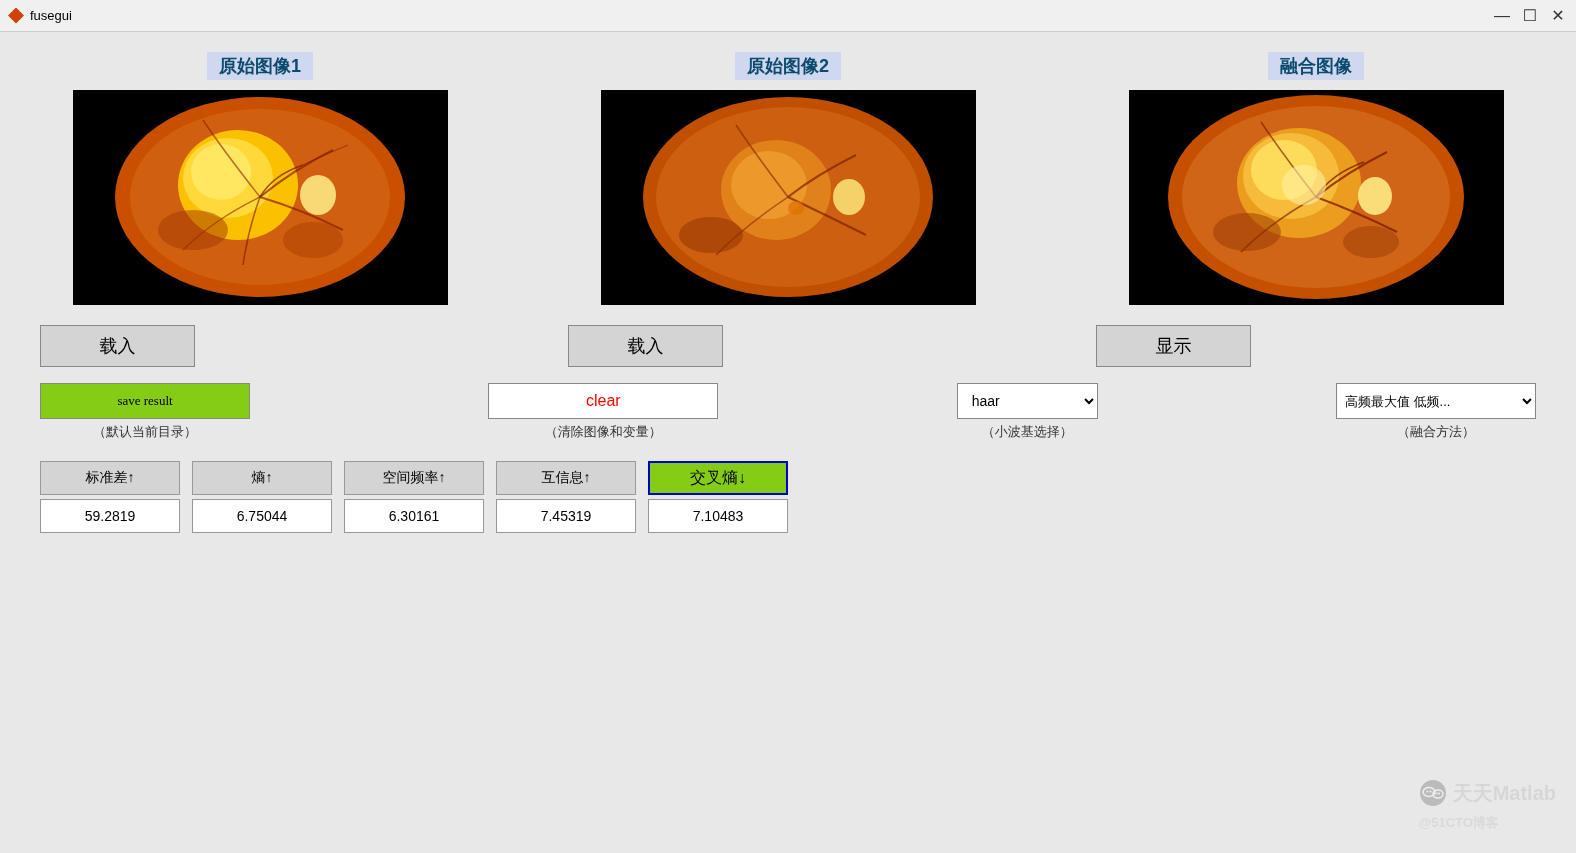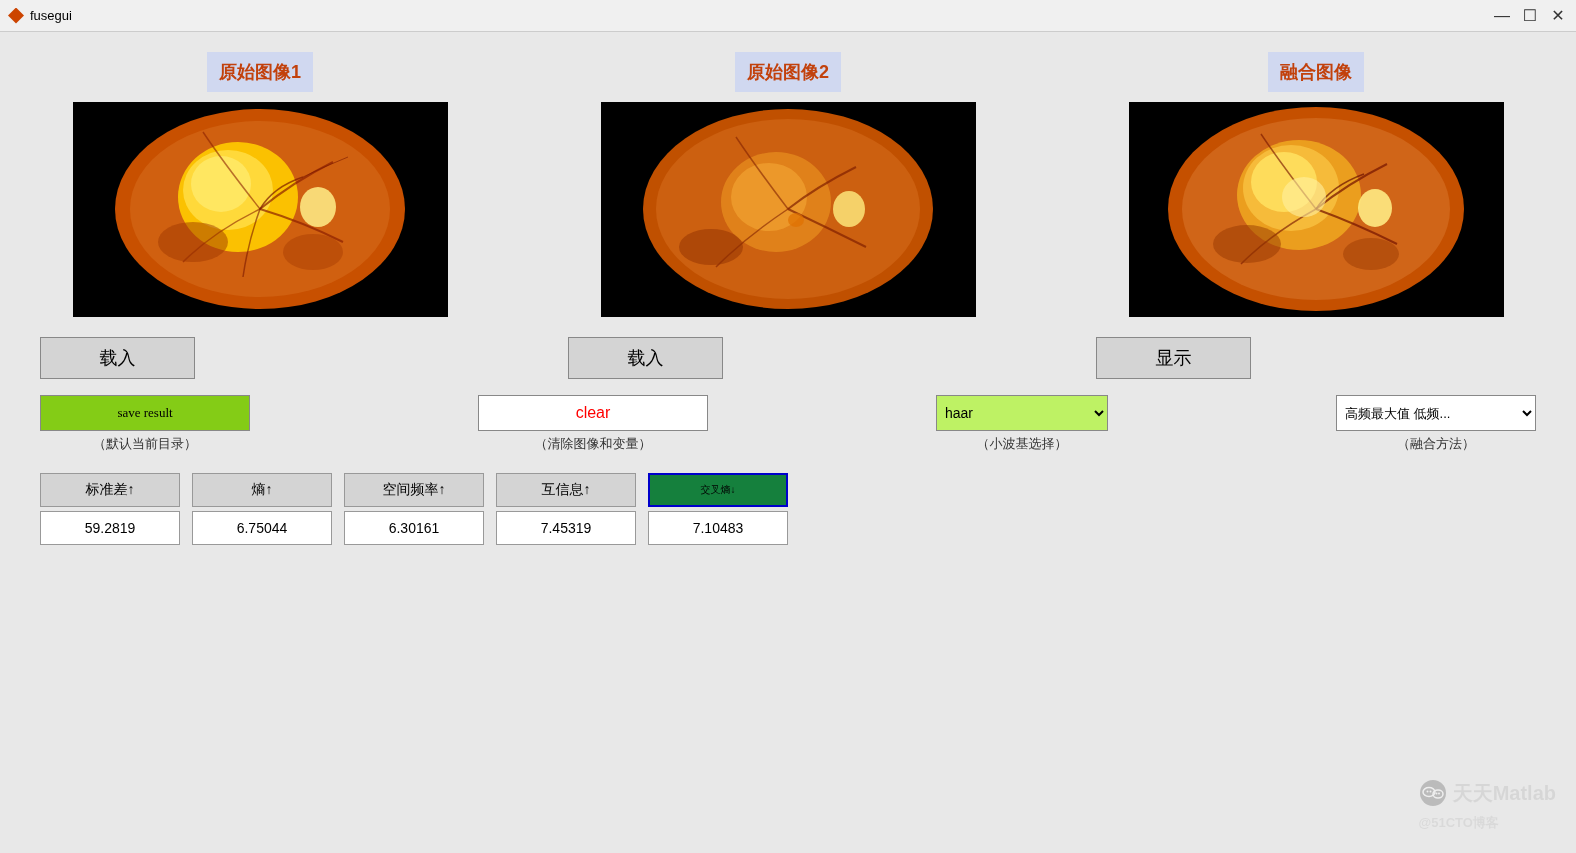--- a/index.html
+++ b/index.html
@@ -58,26 +58,26 @@
       align-items: flex-start;
       margin-bottom: 20px;
     }
     .image-panel {
       display: flex;
       flex-direction: column;
       align-items: center;
       width: 440px;
     }
     .image-label {
-      color: #c2410c;
+      color: #0c4a6e;
       font-size: 18px;
       font-weight: bold;
       margin-bottom: 10px;
       background: #d0d8f0;
-      padding: 8px 12px;
+      padding: 2px 12px;
     }
     .image-box {
       width: 375px;
       height: 215px;
       background: #000;
       overflow: hidden;
       position: relative;
     }
     
     .eye-canvas {
@@ -137,26 +137,26 @@
       font-size: 16px;
       cursor: pointer;
       color: #ff0000;
       font-family: Arial, sans-serif;
     }
     .control-hint {
       font-size: 13px;
       color: #333;
     }
     .select-haar {
-      width: 172px;
+      width: 141px;
       height: 36px;
-      background: #bef264;
+      background: #ffffff;
       border: 1px solid #888;
       font-size: 14px;
-      padding: 0 4px;
+      padding: 0 10px;
       cursor: pointer;
     }
     .select-method {
       width: 200px;
       height: 36px;
       background: #fff;
       border: 1px solid #888;
       font-size: 13px;
       padding: 0 4px;
       cursor: pointer;
@@ -187,28 +187,28 @@
       background: #fff;
       border: 1px solid #999;
       width: 140px;
       height: 34px;
       display: flex;
       align-items: center;
       justify-content: center;
       font-size: 14px;
     }
     .metric-label-blue {
-      background: #15803d;
+      background: #84cc16;
       border: 2px solid #0000cc;
       width: 140px;
       height: 34px;
       display: flex;
       align-items: center;
       justify-content: center;
-      font-size: 10px;
+      font-size: 16px;
     }
     .watermark {
       position: absolute;
       bottom: 20px;
       right: 20px;
       font-size: 22px;
       color: rgba(0,0,0,0.25);
       font-family: Arial, sans-serif;
       font-weight: bold;
     }

